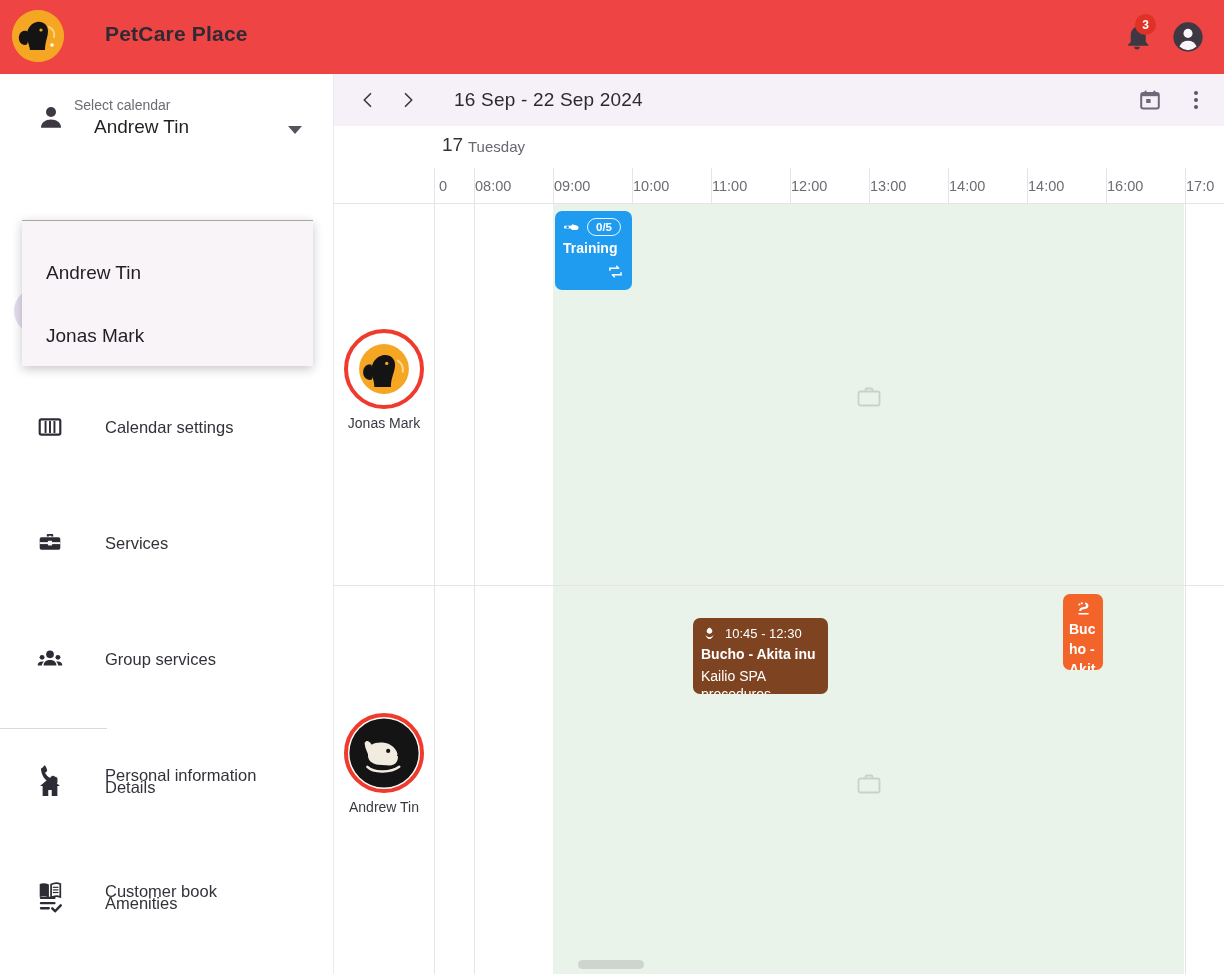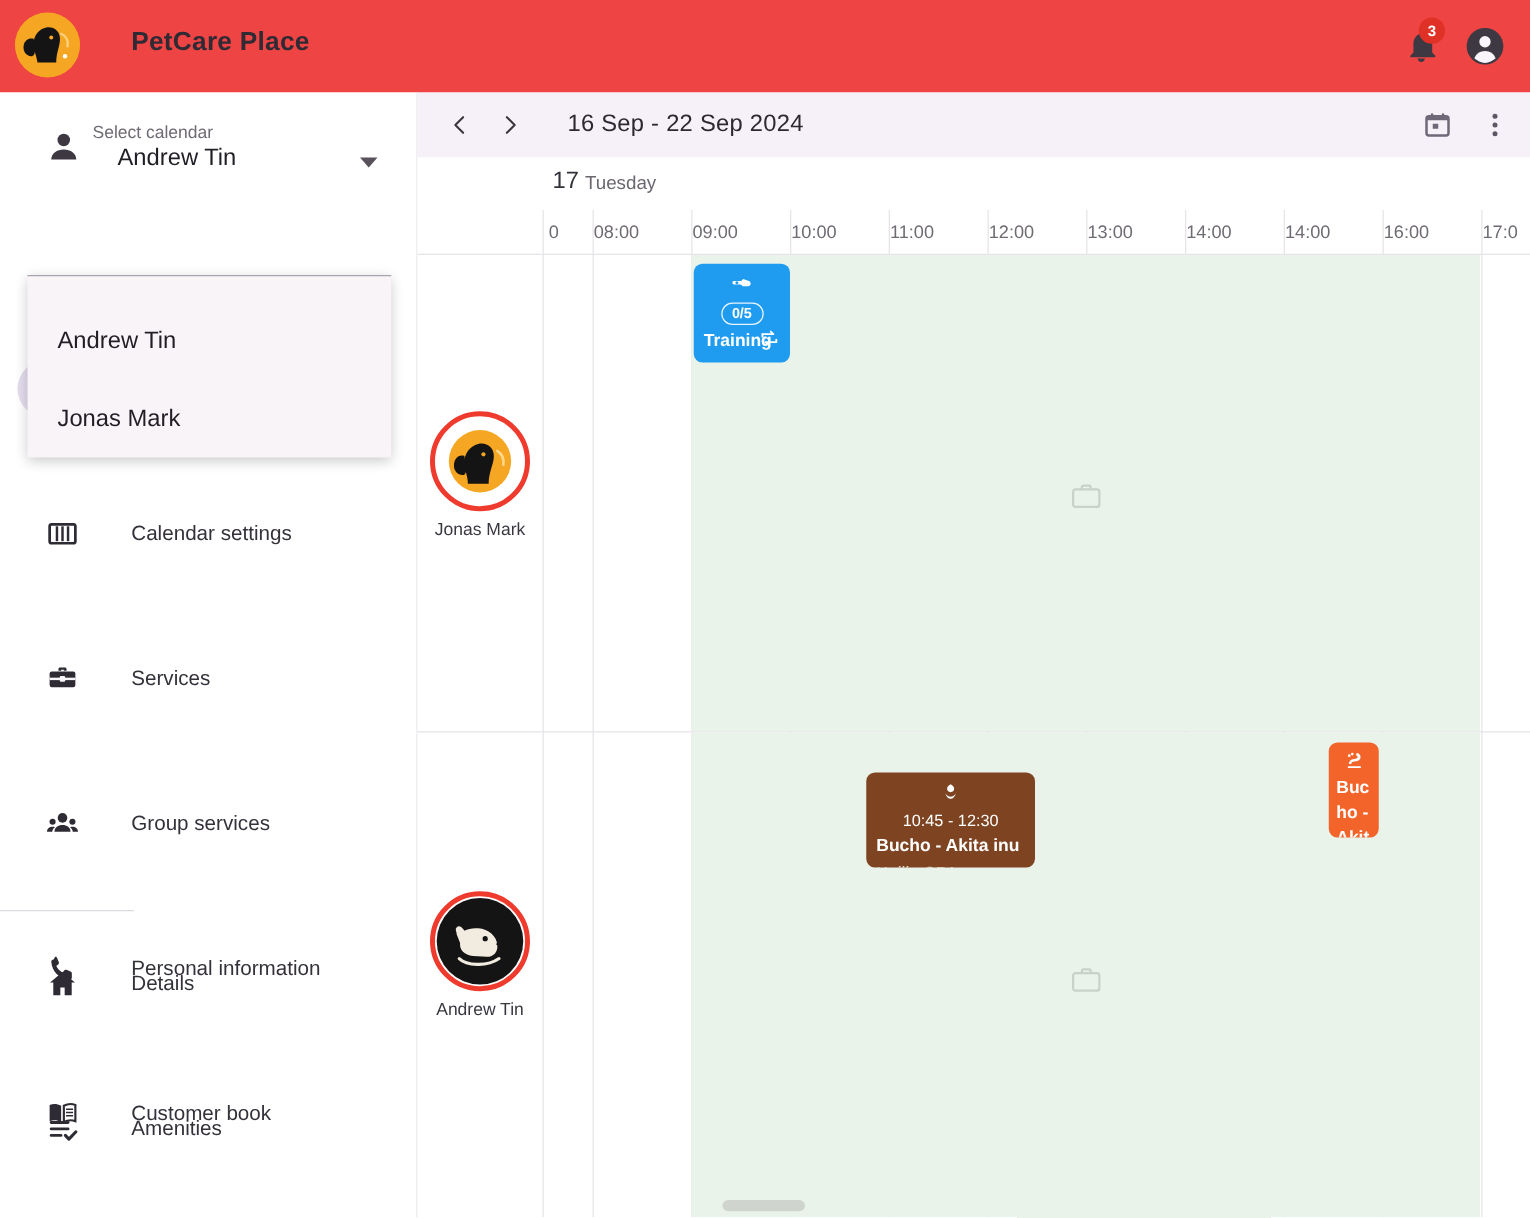--- a/index.html
+++ b/index.html
@@ -142,21 +142,21 @@
   .res-name { margin-top: 6px; font-size: 14px; color: #3b3741; }
 
   .ev {
     position: absolute; border-radius: 7px; overflow: hidden;
     color: #fff; cursor: pointer;
   }
   .ev-training { background: #1f9cf0; }
   .ev-break { background: #e8817a; }
   .ev-brown { background: #7e4422; margin-top: 24px; }
   .ev-orange { background: #f2642a; }
-  .ev-head { display: flex; align-items: center; gap: 7px; padding: 7px 8px 0 8px; flex-direction: column; }
+  .ev-head { display: flex; align-items: center; gap: 7px; padding: 7px 8px 0 8px; }
   .ev-badge {
     border: 1.5px solid rgba(255,255,255,.9); border-radius: 10px;
     font-size: 11.5px; font-weight: 700; padding: 1px 8px; line-height: 14px;
   }
   .ev-time { font-size: 13px; font-weight: 400; }
   .ev-title { padding: 4px 8px 0 8px; font-size: 14px; font-weight: 700; line-height: 17px; }
   .ev-sub { padding: 4px 8px 0 8px; font-size: 14px; font-weight: 400; line-height: 18px; }
   .ev-repeat { position: absolute; right: 7px; bottom: 5px; }
   .ev-narrow .ev-title { font-size: 14px; font-weight: 700; line-height: 20px; padding-top: 2px; }
 

